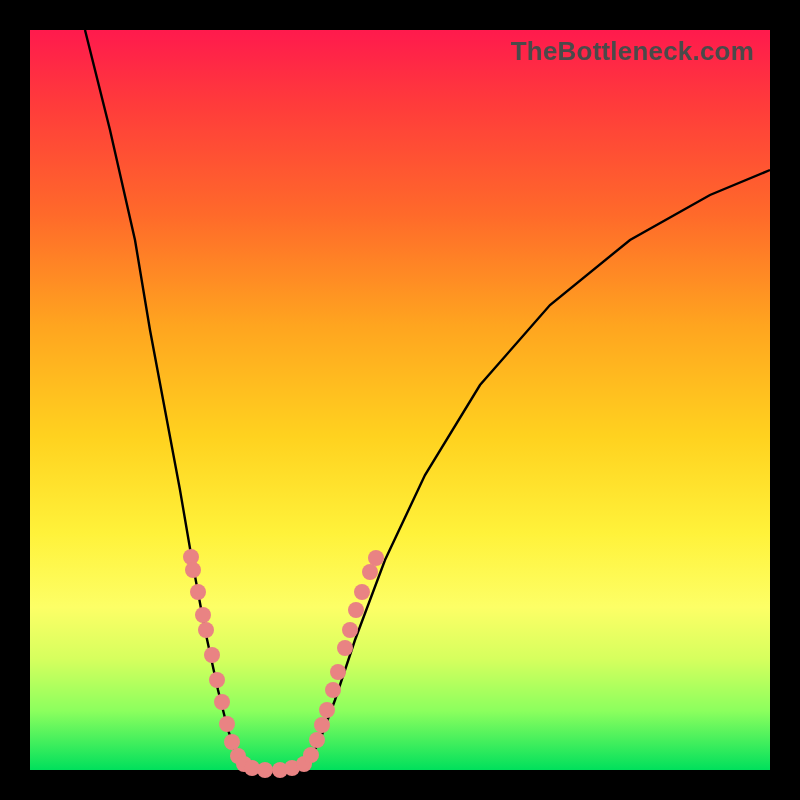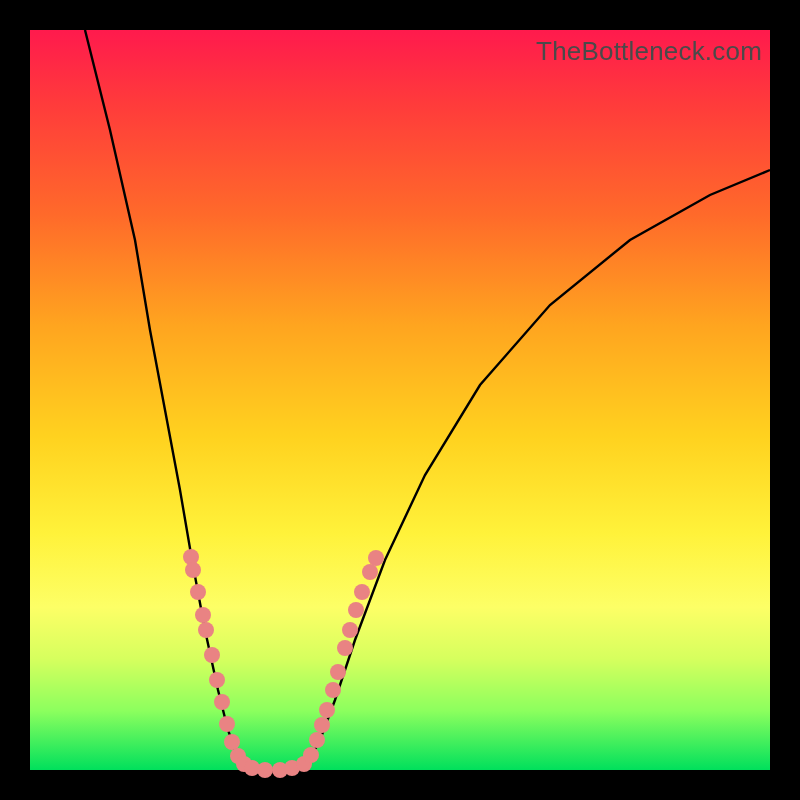--- a/index.html
+++ b/index.html
@@ -32,24 +32,24 @@
       #ffd21f 55%,
       #fff23a 68%,
       #fdff66 78%,
       #d6ff5e 85%,
       #8cff5e 92%,
       #00e05c 100%);
   }
   .watermark {
     position: absolute;
     top: 6px;
-    right: 8px;
+    right: 16px;
     color: #4a4a4a;
     font-size: 26px;
-    font-weight: 400;
+    font-weight: 700;
     letter-spacing: 0.2px;
   }
   svg.curve {
     position: absolute;
     left: 0;
     top: 0;
     width: 740px;
     height: 740px;
     overflow: visible;
   }

